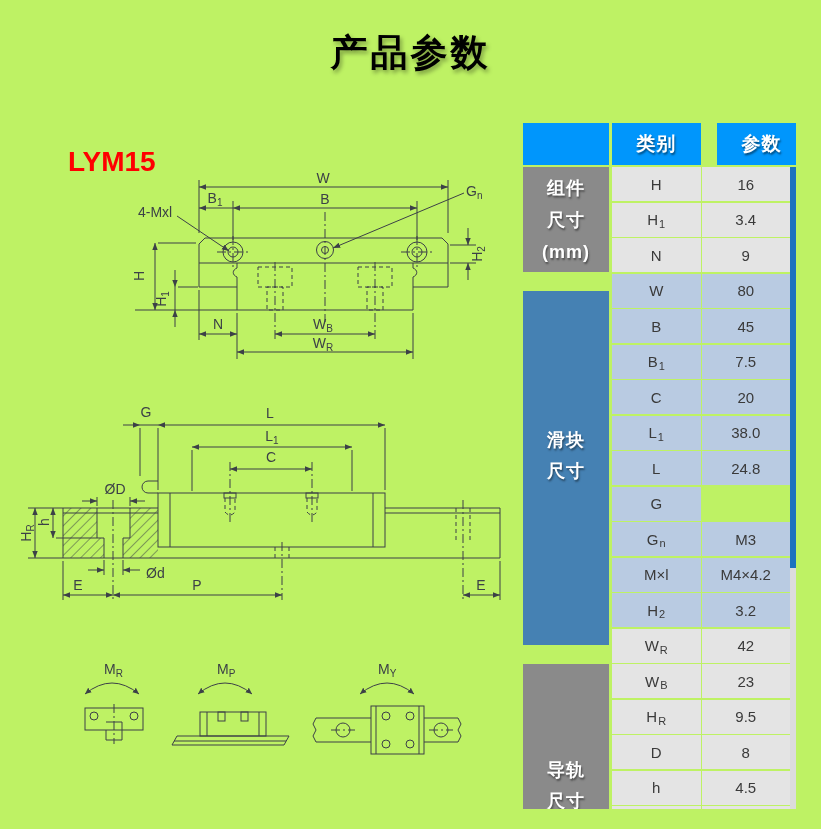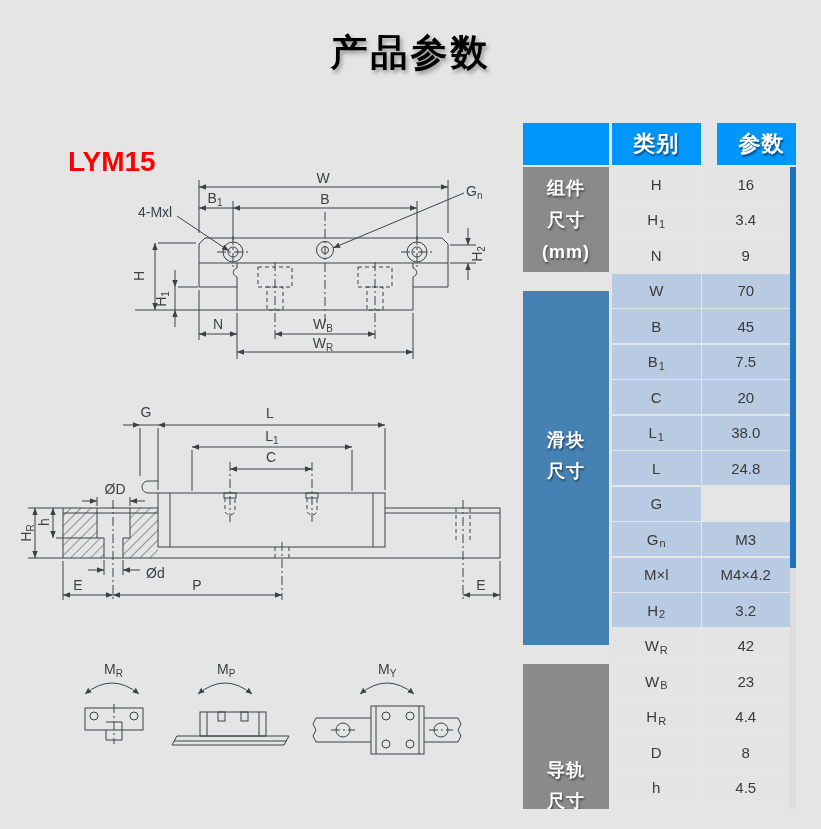--- a/index.html
+++ b/index.html
@@ -8,42 +8,42 @@
     --group-blue:#4581B3;
     --cell-gray:#E4E4E4;
     --cell-blue:#B9CBE2;
     --thumb:#1C73BE;
     --track:#DCDCDC;
     --red:#FF0000;
     --line:#3C4147;
   }
   *{margin:0;padding:0;box-sizing:border-box;}
   html,body{background:#fff;}
-  .app{position:relative;width:821px;height:829px;background:#e5e5e5;overflow:hidden;
+  .app{position:relative;width:821px;height:829px;background:#bef264;overflow:hidden;
        font-family:"Liberation Sans","DejaVu Sans",sans-serif;color:#222;}
 
   .title{position:absolute;top:28px;left:0;width:100%;text-align:center;
          font-size:37px;font-weight:bold;color:#000;letter-spacing:3px;
          text-shadow:2px 3px 4px rgba(0,0,0,0.35);}
   .model{position:absolute;left:68px;top:146px;font-size:28px;font-weight:bold;color:var(--red);}
 
   .svgwrap{position:absolute;}
   #fv{left:130px;top:170px;}
   #sv{left:20px;top:400px;}
   #mm{left:60px;top:648px;}
   svg text{font-size:14px;fill:var(--line);font-family:"Liberation Sans","DejaVu Sans",sans-serif;}
   svg .sub-ts{font-size:10px;}
   .cl{stroke-dasharray:9 3 2 3;}
   .dash{stroke-dasharray:4 3;}
 
   
   .spec-table{position:absolute;left:523px;top:123px;width:273px;height:686px;overflow:hidden;}
   .thead{position:absolute;top:0;left:0;height:42px;}
   .th{position:absolute;top:0;height:42px;background:var(--header-blue);
-      color:#fff;font-weight:bold;font-size:22px;display:flex;align-items:center;justify-content:center;
+      color:#fff;font-weight:bold;font-size:19px;display:flex;align-items:center;justify-content:center;
       text-shadow:1px 2px 2px rgba(0,0,0,0.5);letter-spacing:1px;}
   .th-spacer{left:0;width:86px;}
   .th-cat{left:89px;width:88.5px;}
   .th-val{left:194px;width:89px;}
 
   .gcol{position:absolute;left:0;top:44px;width:86px;}
   .glabel{margin-bottom:19px;display:flex;align-items:center;justify-content:center;
           position:relative;color:#fff;font-weight:bold;font-size:18px;
           text-shadow:1px 2px 2px rgba(0,0,0,0.45);}
   .glabel.gray{background:var(--group-gray);}
@@ -352,21 +352,21 @@
         <div class="trow gray" data-name="table-row">
           <div class="cell cat" data-name="param-name-cell">
             <span>N</span>
           </div>
           <div class="cell val" data-name="param-value-cell">9</div>
         </div>
         <div class="trow blue" data-name="table-row">
           <div class="cell cat" data-name="param-name-cell">
             <span>W</span>
           </div>
-          <div class="cell val" data-name="param-value-cell">70</div>
+          <div class="cell val" data-name="param-value-cell">80</div>
         </div>
         <div class="trow blue" data-name="table-row">
           <div class="cell cat" data-name="param-name-cell">
             <span>B</span>
           </div>
           <div class="cell val" data-name="param-value-cell">45</div>
         </div>
         <div class="trow blue" data-name="table-row">
           <div class="cell cat" data-name="param-name-cell">
             <span>B</span>
@@ -430,21 +430,21 @@
             <span>W</span>
             <span class="sub">B</span>
           </div>
           <div class="cell val" data-name="param-value-cell">23</div>
         </div>
         <div class="trow gray" data-name="table-row">
           <div class="cell cat" data-name="param-name-cell">
             <span>H</span>
             <span class="sub">R</span>
           </div>
-          <div class="cell val" data-name="param-value-cell">4.4</div>
+          <div class="cell val" data-name="param-value-cell">9.5</div>
         </div>
         <div class="trow gray" data-name="table-row">
           <div class="cell cat" data-name="param-name-cell">
             <span>D</span>
           </div>
           <div class="cell val" data-name="param-value-cell">8</div>
         </div>
         <div class="trow gray" data-name="table-row">
           <div class="cell cat" data-name="param-name-cell">
             <span>h</span>

